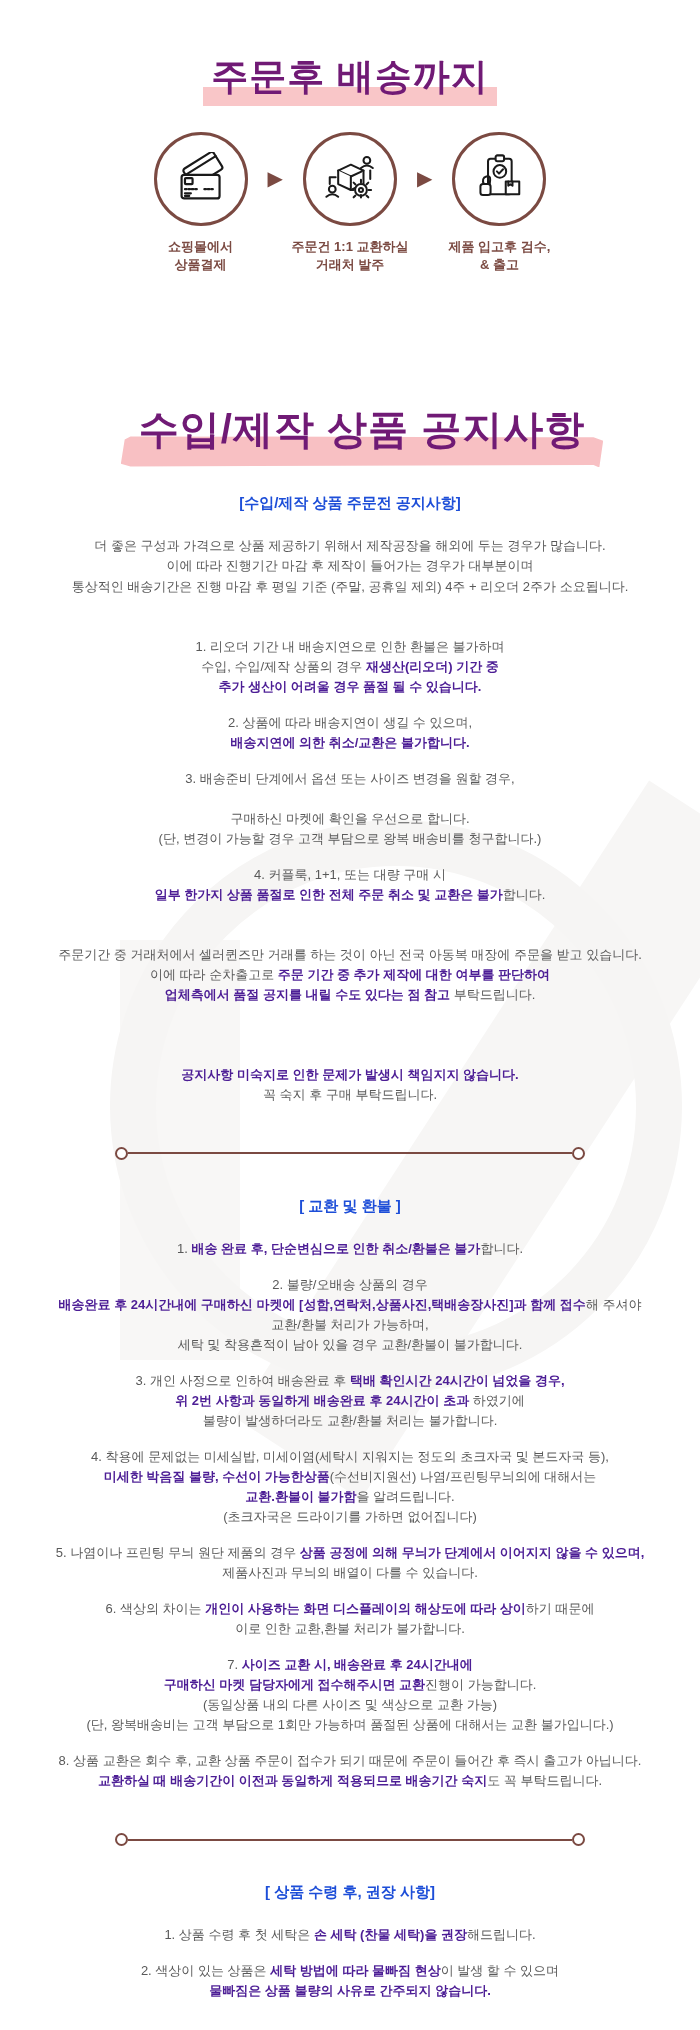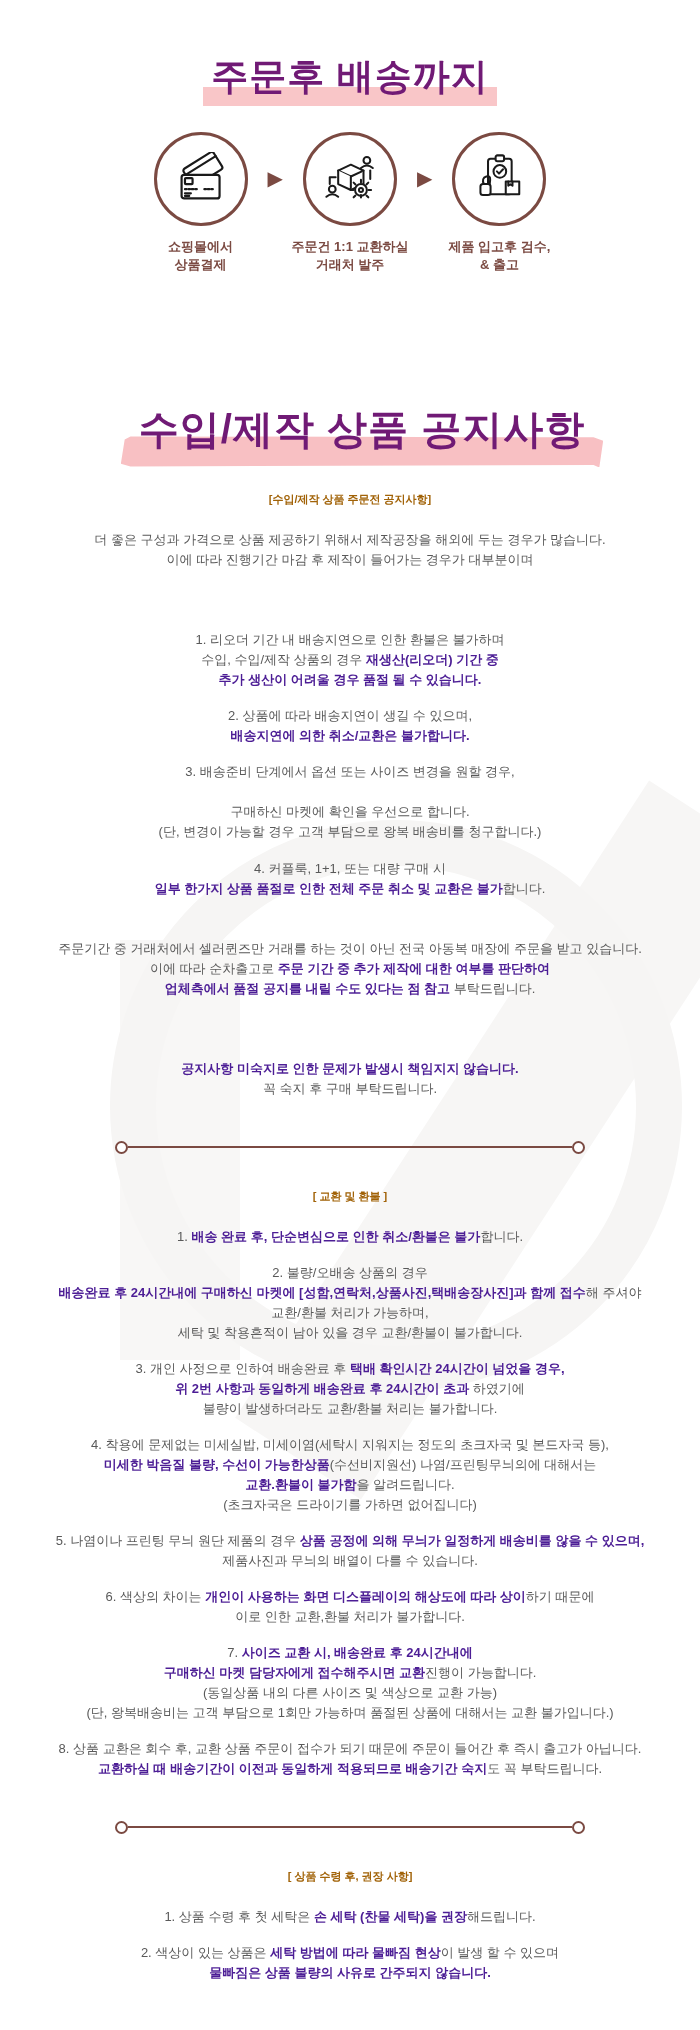--- a/index.html
+++ b/index.html
@@ -26,21 +26,21 @@
   .step{width:190px;display:flex;flex-direction:column;align-items:center;}
   .step-circle{width:88px;height:88px;border:3px solid #7b4a42;border-radius:50%;display:flex;align-items:center;justify-content:center;background:#fff;}
   .step-circle svg{width:54px;height:54px;}
   .step-label{margin-top:12px;font-size:13px;font-weight:bold;color:#7b4a42;text-align:center;line-height:1.4;white-space:pre-line;}
   .step-arrow{font-size:20px;color:#7b4a42;margin:34px -28px 0;}
 
   .notice-title-block{margin-top:128px;padding-left:24px;}
 
   
   .notice-body{margin-top:34px;text-align:center;color:#595959;font-size:13px;line-height:1.54;}
-  .sec-header{color:#a16207;font-weight:bold;font-size:11px;margin:30px 0 22px;}
+  .sec-header{color:#1d4ed8;font-weight:bold;font-size:15px;margin:30px 0 22px;}
   .notice-p{margin:16px 36px;}
   .notice-p.gap-top{margin-top:40px;}
   .red{color:#4c1d95;font-weight:bold;}
   .divider{display:flex;align-items:center;width:470px;margin:42px auto 34px;}
   .divider .dot{width:9px;height:9px;border:2px solid #7b4a42;border-radius:50%;background:#fff;flex:0 0 auto;}
   .divider .line{flex:1;height:2px;background:#7b4a42;}
 </style>
 </head>
 <body>
 
@@ -122,38 +122,38 @@
 &amp; 출고</div>
       </div>
     </div>
 
     <div class="big-title notice-title-block">
       <span class="hl title2"><span class="txt">수입/제작 상품 공지사항</span></span>
     </div>
 
     <div class="notice-body">
         <div class="sec-header">[수입/제작 상품 주문전 공지사항]</div>
-        <div class="notice-p"><span>더 좋은 구성과 가격으로 상품 제공하기 위해서 제작공장을 해외에 두는 경우가 많습니다.</span><br><span>이에 따라 진행기간 마감 후 제작이 들어가는 경우가 대부분이며</span><br><br></div>
+        <div class="notice-p"><span>더 좋은 구성과 가격으로 상품 제공하기 위해서 제작공장을 해외에 두는 경우가 많습니다.</span><br><span>이에 따라 진행기간 마감 후 제작이 들어가는 경우가 대부분이며</span><br><span>통상적인 배송기간은 진행 마감 후 평일 기준 (주말, 공휴일 제외) 4주 + 리오더 2주가 소요됩니다.</span><br></div>
         <div class="notice-p gap-top"><span>1. 리오더 기간 내 배송지연으로 인한 환불은 불가하며</span><br><span>수입, 수입/제작 상품의 경우 </span><span class="red">재생산(리오더) 기간 중</span><br><span class="red">추가 생산이 어려울 경우 품절 될 수 있습니다.</span></div>
         <div class="notice-p"><span>2. 상품에 따라 배송지연이 생길 수 있으며,</span><br><span class="red">배송지연에 의한 취소/교환은 불가합니다.</span></div>
         <div class="notice-p"><span>3. 배송준비 단계에서 옵션 또는 사이즈 변경을 원할 경우,</span><br><br><span>구매하신 마켓에 확인을 우선으로 합니다.</span><br><span>(단, 변경이 가능할 경우 고객 부담으로 왕복 배송비를 청구합니다.)</span></div>
         <div class="notice-p"><span>4. 커플룩, 1+1, 또는 대량 구매 시</span><br><span class="red">일부 한가지 상품 품절로 인한 전체 주문 취소 및 교환은 불가</span><span>합니다.</span></div>
         <div class="notice-p gap-top"><span>주문기간 중 거래처에서 셀러퀸즈만 거래를 하는 것이 아닌 전국 아동복 매장에 주문을 받고 있습니다.</span><br><span>이에 따라 순차출고로 </span><span class="red">주문 기간 중 추가 제작에 대한 여부를 판단하여</span><br><span class="red">업체측에서 품절 공지를 내릴 수도 있다는 점 참고</span><span> 부탁드립니다.</span></div>
         <div class="notice-p gap-top"><br><span class="red">공지사항 미숙지로 인한 문제가 발생시 책임지지 않습니다.</span><br><span>꼭 숙지 후 구매 부탁드립니다.</span></div>
         <div class="divider">
           <span class="dot"></span>
           <span class="line"></span>
           <span class="dot"></span>
         </div>
         <div class="sec-header">[ 교환 및 환불 ]</div>
         <div class="notice-p"><span>1. </span><span class="red">배송 완료 후, 단순변심으로 인한 취소/환불은 불가</span><span>합니다.</span></div>
         <div class="notice-p"><span>2. 불량/오배송 상품의 경우</span><br><span class="red">배송완료 후 24시간내에 구매하신 마켓에 [성함,연락처,상품사진,택배송장사진]과 함께 접수</span><span>해 주셔야</span><br><span>교환/환불 처리가 가능하며,</span><br><span>세탁 및 착용흔적이 남아 있을 경우 교환/환불이 불가합니다.</span></div>
         <div class="notice-p"><span>3. 개인 사정으로 인하여 배송완료 후 </span><span class="red">택배 확인시간 24시간이 넘었을 경우,</span><br><span class="red">위 2번 사항과 동일하게 배송완료 후 24시간이 초과</span><span> 하였기에</span><br><span>불량이 발생하더라도 교환/환불 처리는 불가합니다.</span></div>
         <div class="notice-p"><span>4. 착용에 문제없는 미세실밥, 미세이염(세탁시 지워지는 정도의 초크자국 및 본드자국 등),</span><br><span class="red">미세한 박음질 불량, 수선이 가능한상품</span><span>(수선비지원선) 나염/프린팅무늬의에 대해서는</span><br><span class="red">교환.환불이 불가함</span><span>을 알려드립니다.</span><br><span>(초크자국은 드라이기를 가하면 없어집니다)</span></div>
-        <div class="notice-p"><span>5. 나염이나 프린팅 무늬 원단 제품의 경우 </span><span class="red">상품 공정에 의해 무늬가 일정하게 배송비를 않을 수 있으며,</span><br><span>제품사진과 무늬의 배열이 다를 수 있습니다.</span></div>
+        <div class="notice-p"><span>5. 나염이나 프린팅 무늬 원단 제품의 경우 </span><span class="red">상품 공정에 의해 무늬가 단계에서 이어지지 않을 수 있으며,</span><br><span>제품사진과 무늬의 배열이 다를 수 있습니다.</span></div>
         <div class="notice-p"><span>6. 색상의 차이는 </span><span class="red">개인이 사용하는 화면 디스플레이의 해상도에 따라 상이</span><span>하기 때문에</span><br><span>이로 인한 교환,환불 처리가 불가합니다.</span></div>
         <div class="notice-p"><span>7. </span><span class="red">사이즈 교환 시, 배송완료 후 24시간내에</span><br><span class="red">구매하신 마켓 담당자에게 접수해주시면 교환</span><span>진행이 가능합니다.</span><br><span>(동일상품 내의 다른 사이즈 및 색상으로 교환 가능)</span><br><span>(단, 왕복배송비는 고객 부담으로 1회만 가능하며 품절된 상품에 대해서는 교환 불가입니다.)</span></div>
         <div class="notice-p"><span>8. 상품 교환은 회수 후, 교환 상품 주문이 접수가 되기 때문에 주문이 들어간 후 즉시 출고가 아닙니다.</span><br><span class="red">교환하실 때 배송기간이 이전과 동일하게 적용되므로 배송기간 숙지</span><span>도 꼭 부탁드립니다.</span></div>
         <div class="divider">
           <span class="dot"></span>
           <span class="line"></span>
           <span class="dot"></span>
         </div>
         <div class="sec-header">[ 상품 수령 후, 권장 사항]</div>
         <div class="notice-p"><span>1. 상품 수령 후 첫 세탁은 </span><span class="red">손 세탁 (찬물 세탁)을 권장</span><span>해드립니다.</span></div>

